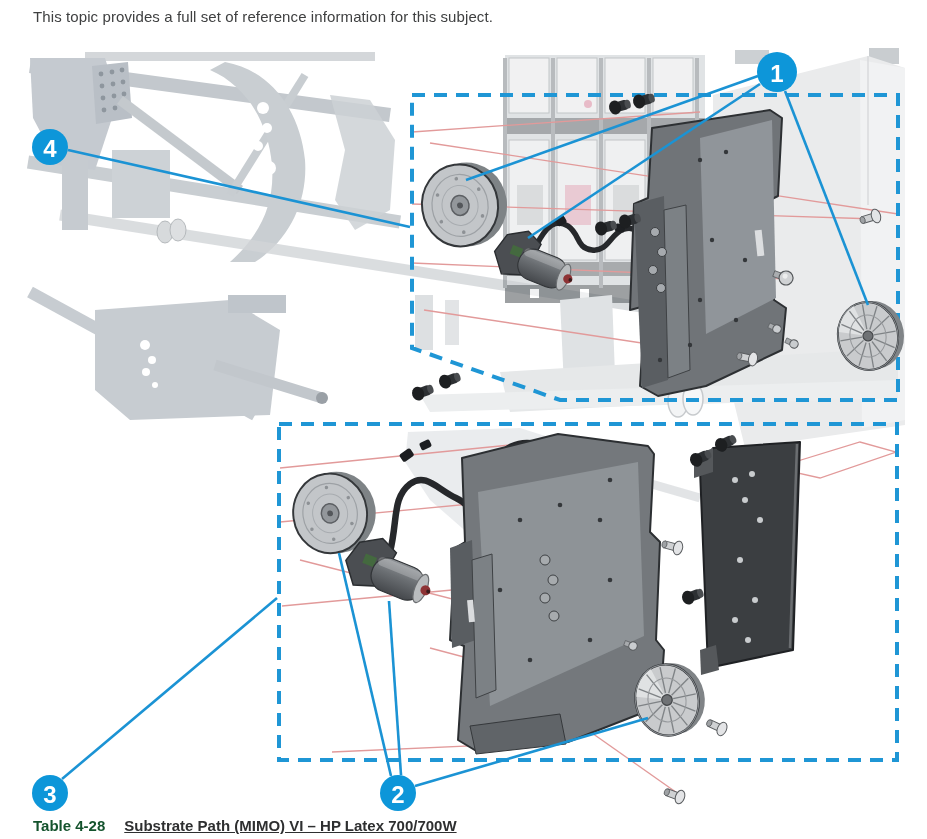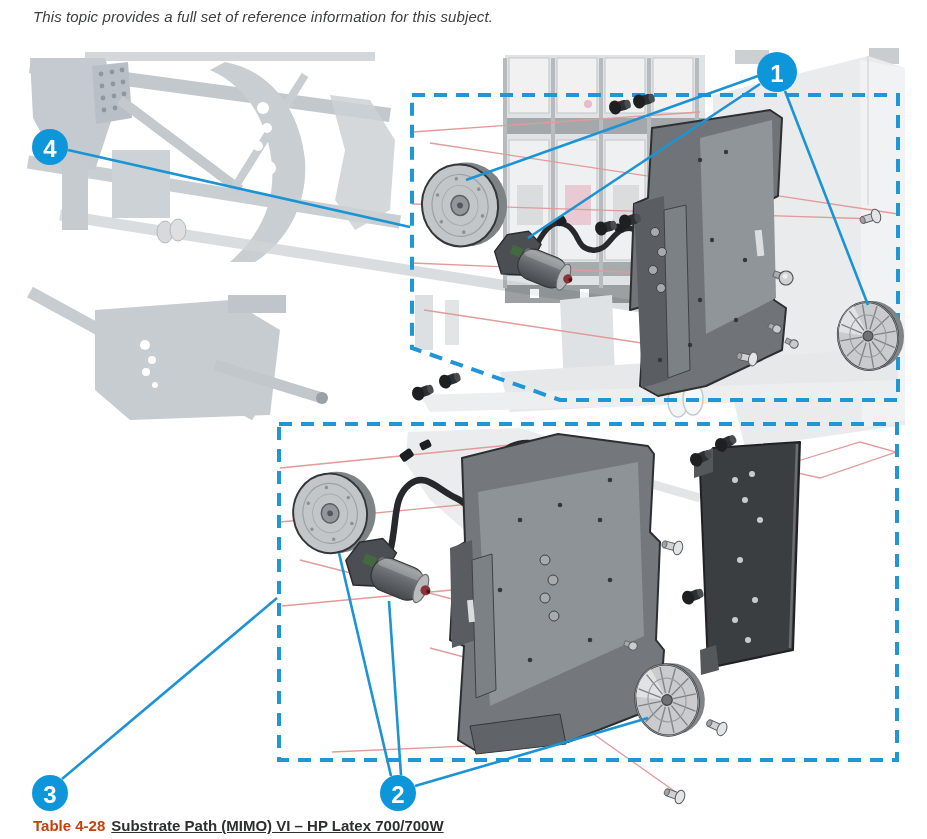--- a/index.html
+++ b/index.html
@@ -1,19 +1,19 @@
 <!DOCTYPE html>
 <html><head>
 <meta charset="utf-8">
 <style>
   html,body{margin:0;padding:0;background:#ffffff;}
   body{width:927px;height:839px;position:relative;font-family:"Liberation Sans",sans-serif;overflow:hidden;}
-  .intro{position:absolute;left:33px;top:8px;font-size:15px;color:#3f4041;letter-spacing:.1px;z-index:3;font-style:italic;}
+  .intro{position:absolute;left:33px;top:8px;font-size:15px;color:#3f4041;letter-spacing:.1px;z-index:3;}
   .caption{position:absolute;left:33px;top:817px;font-size:15px;font-weight:700;z-index:3;white-space:nowrap;}
-  .caption .lbl{color:#c2410c;margin-right:6px;}
+  .caption .lbl{color:#14532d;margin-right:19px;}
   .caption .txt{color:#2e2f30;text-decoration:underline;}
   svg.fig{position:absolute;left:0;top:0;z-index:1;}
   .co-num{font-family:"Liberation Sans",sans-serif;font-weight:700;font-size:24px;fill:#ffffff;}
 </style>
 </head>
 <body>
 
 <div class="intro">This topic provides a full set of reference information for this subject.</div>
 
 <svg class="fig" width="927" height="839" viewBox="0 0 927 839">

